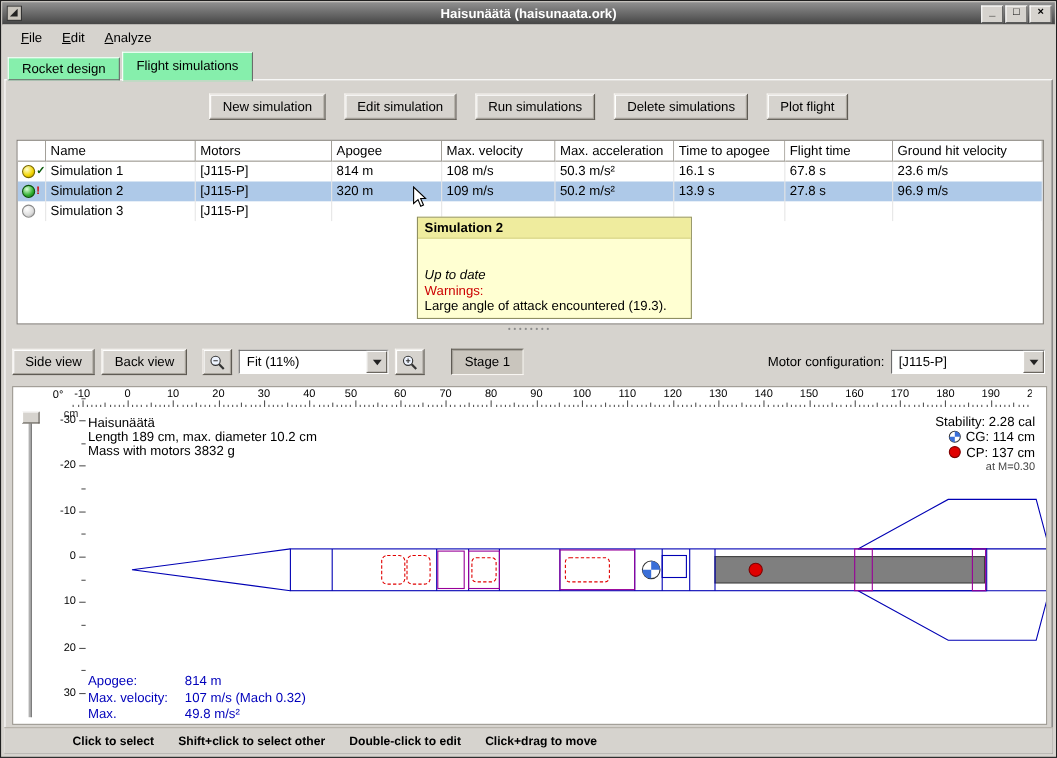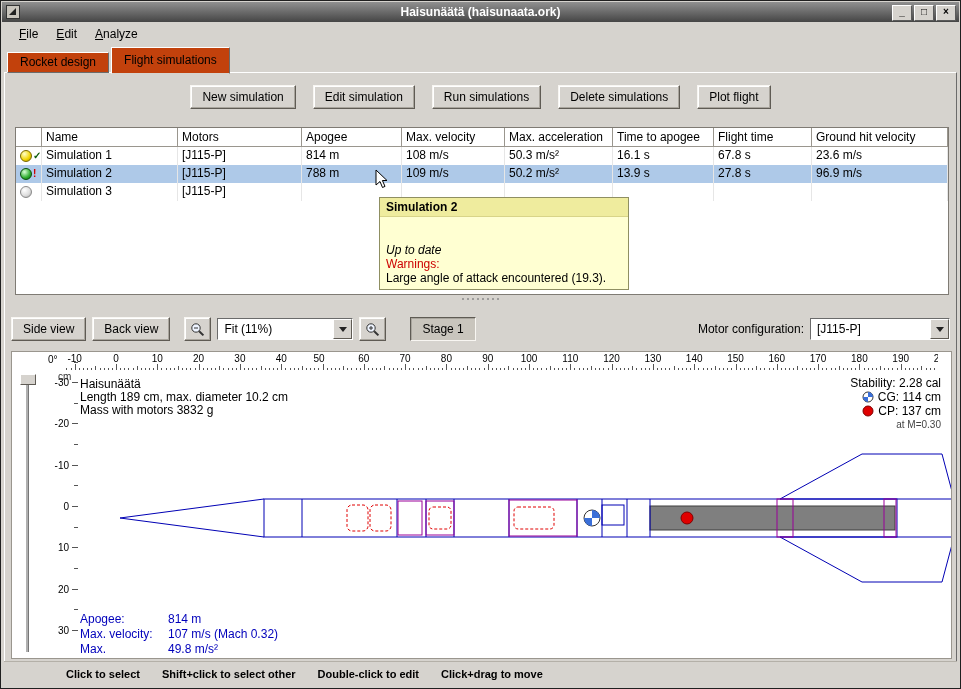--- a/index.html
+++ b/index.html
@@ -18,21 +18,21 @@
   .win-btn{width:18px;height:14px;background:#d6d3ce;border:1px solid;border-color:#fff #5a5a5a #5a5a5a #fff;
     font-size:10px;line-height:12px;text-align:center;font-weight:bold;cursor:default;}
   
   .menu-bar{position:absolute;left:1px;top:21px;right:1px;height:24px;display:flex;align-items:center;
     padding-left:8px;background:#d6d3ce;}
   .menu-item{padding:3px 9px;}
   
   .main-panel{position:absolute;left:3px;top:71px;right:3px;bottom:3px;background:#d6d3ce;
     border:1px solid;border-color:#fff #6b6b6b #6b6b6b #fff;}
   .tab-strip{position:absolute;left:6px;top:45px;height:27px;display:flex;align-items:flex-end;z-index:2;}
-  .tab{height:19px;line-height:19px;padding:0 12px;background:#c2410c;margin-right:2px;
+  .tab{height:19px;line-height:19px;padding:0 12px;background:#86efac;margin-right:2px;
     border:1px solid;border-color:#fff #6b6b6b #6b6b6b #fff;border-bottom-color:#6b6b6b;}
   .tab.active{height:25px;line-height:25px;border-bottom:1px solid #d6d3ce;margin-bottom:-1px;}
   
   .btn{background:#d6d3ce;border:1px solid;border-color:#f8f6f2 #5f5b54 #5f5b54 #f8f6f2;
     box-shadow:inset -1px -1px 0 #a9a59d,inset 1px 1px 0 #fff;
     padding:4px 11px;font:12px "Liberation Sans",sans-serif;cursor:default;white-space:nowrap;}
   .btn.pressed{border-color:#5f5b54 #f8f6f2 #f8f6f2 #5f5b54;box-shadow:inset 1px 1px 0 #a9a59d;background:#c9c5bd;}
   .sim-buttons{position:absolute;left:0;right:0;top:84px;display:flex;justify-content:center;gap:17px;z-index:1;}
   
   .sim-table{position:absolute;left:14px;top:126px;width:932px;height:166px;background:#fff;
@@ -173,21 +173,21 @@
           <div class="td">67.8 s</div>
           <div class="td">23.6 m/s</div>
         </div>
         <div class="t-grid trow sel">
           <div class="td st">
             <span class="ball green"></span>
             <span class="mk ex">!</span>
           </div>
           <div class="td">Simulation 2</div>
           <div class="td">[J115-P]</div>
-          <div class="td">788 m</div>
+          <div class="td">320 m</div>
           <div class="td">109 m/s</div>
           <div class="td">50.2 m/s²</div>
           <div class="td">13.9 s</div>
           <div class="td">27.8 s</div>
           <div class="td">96.9 m/s</div>
         </div>
         <div class="t-grid trow">
           <div class="td st">
             <span class="ball gray"></span>
           </div>

